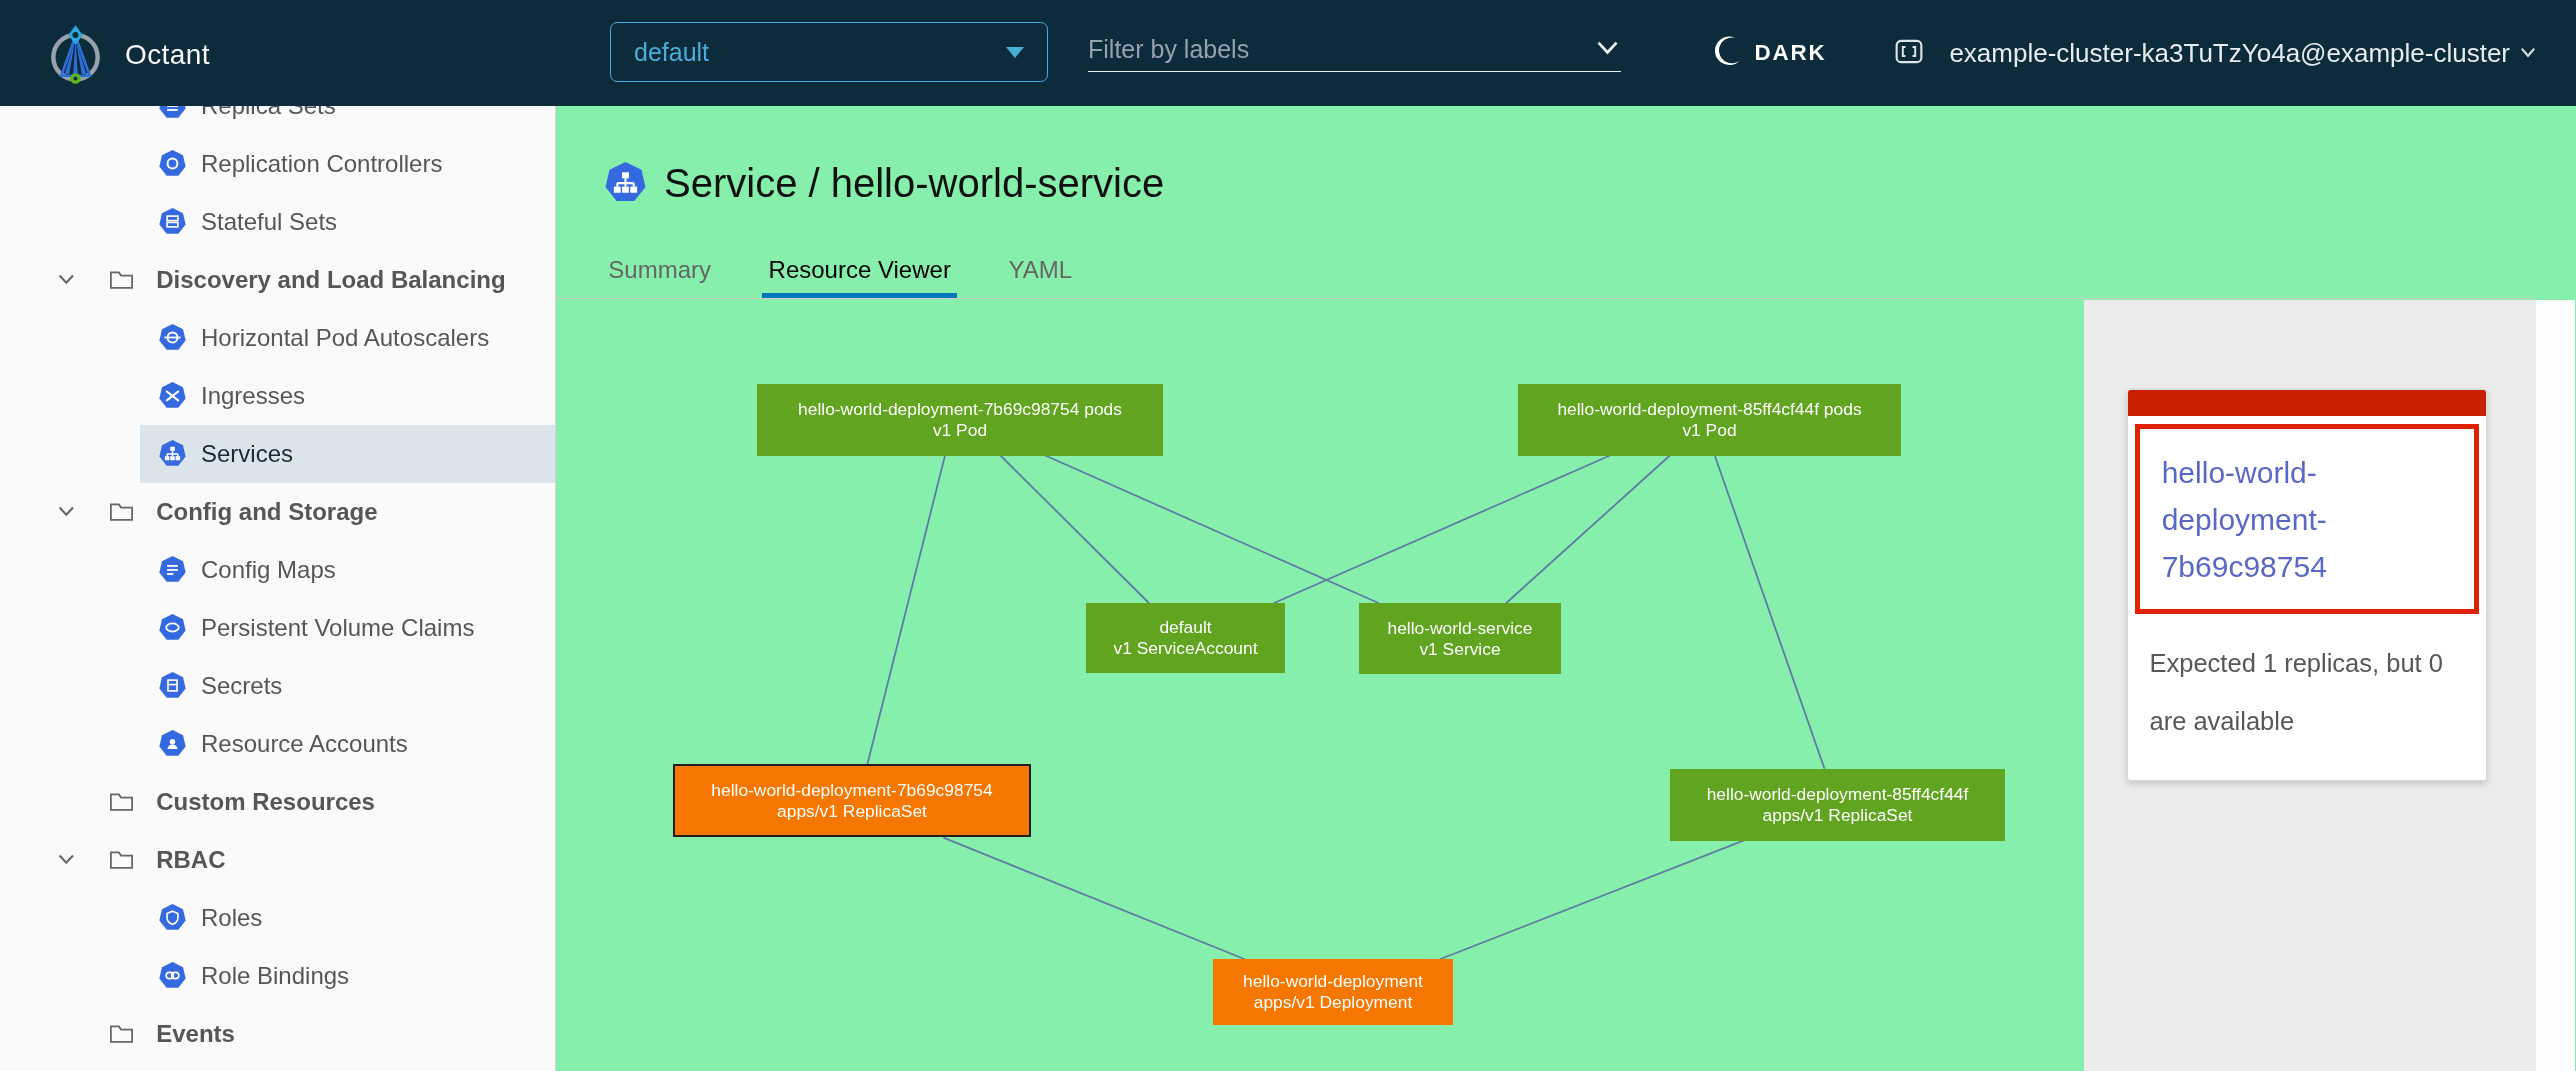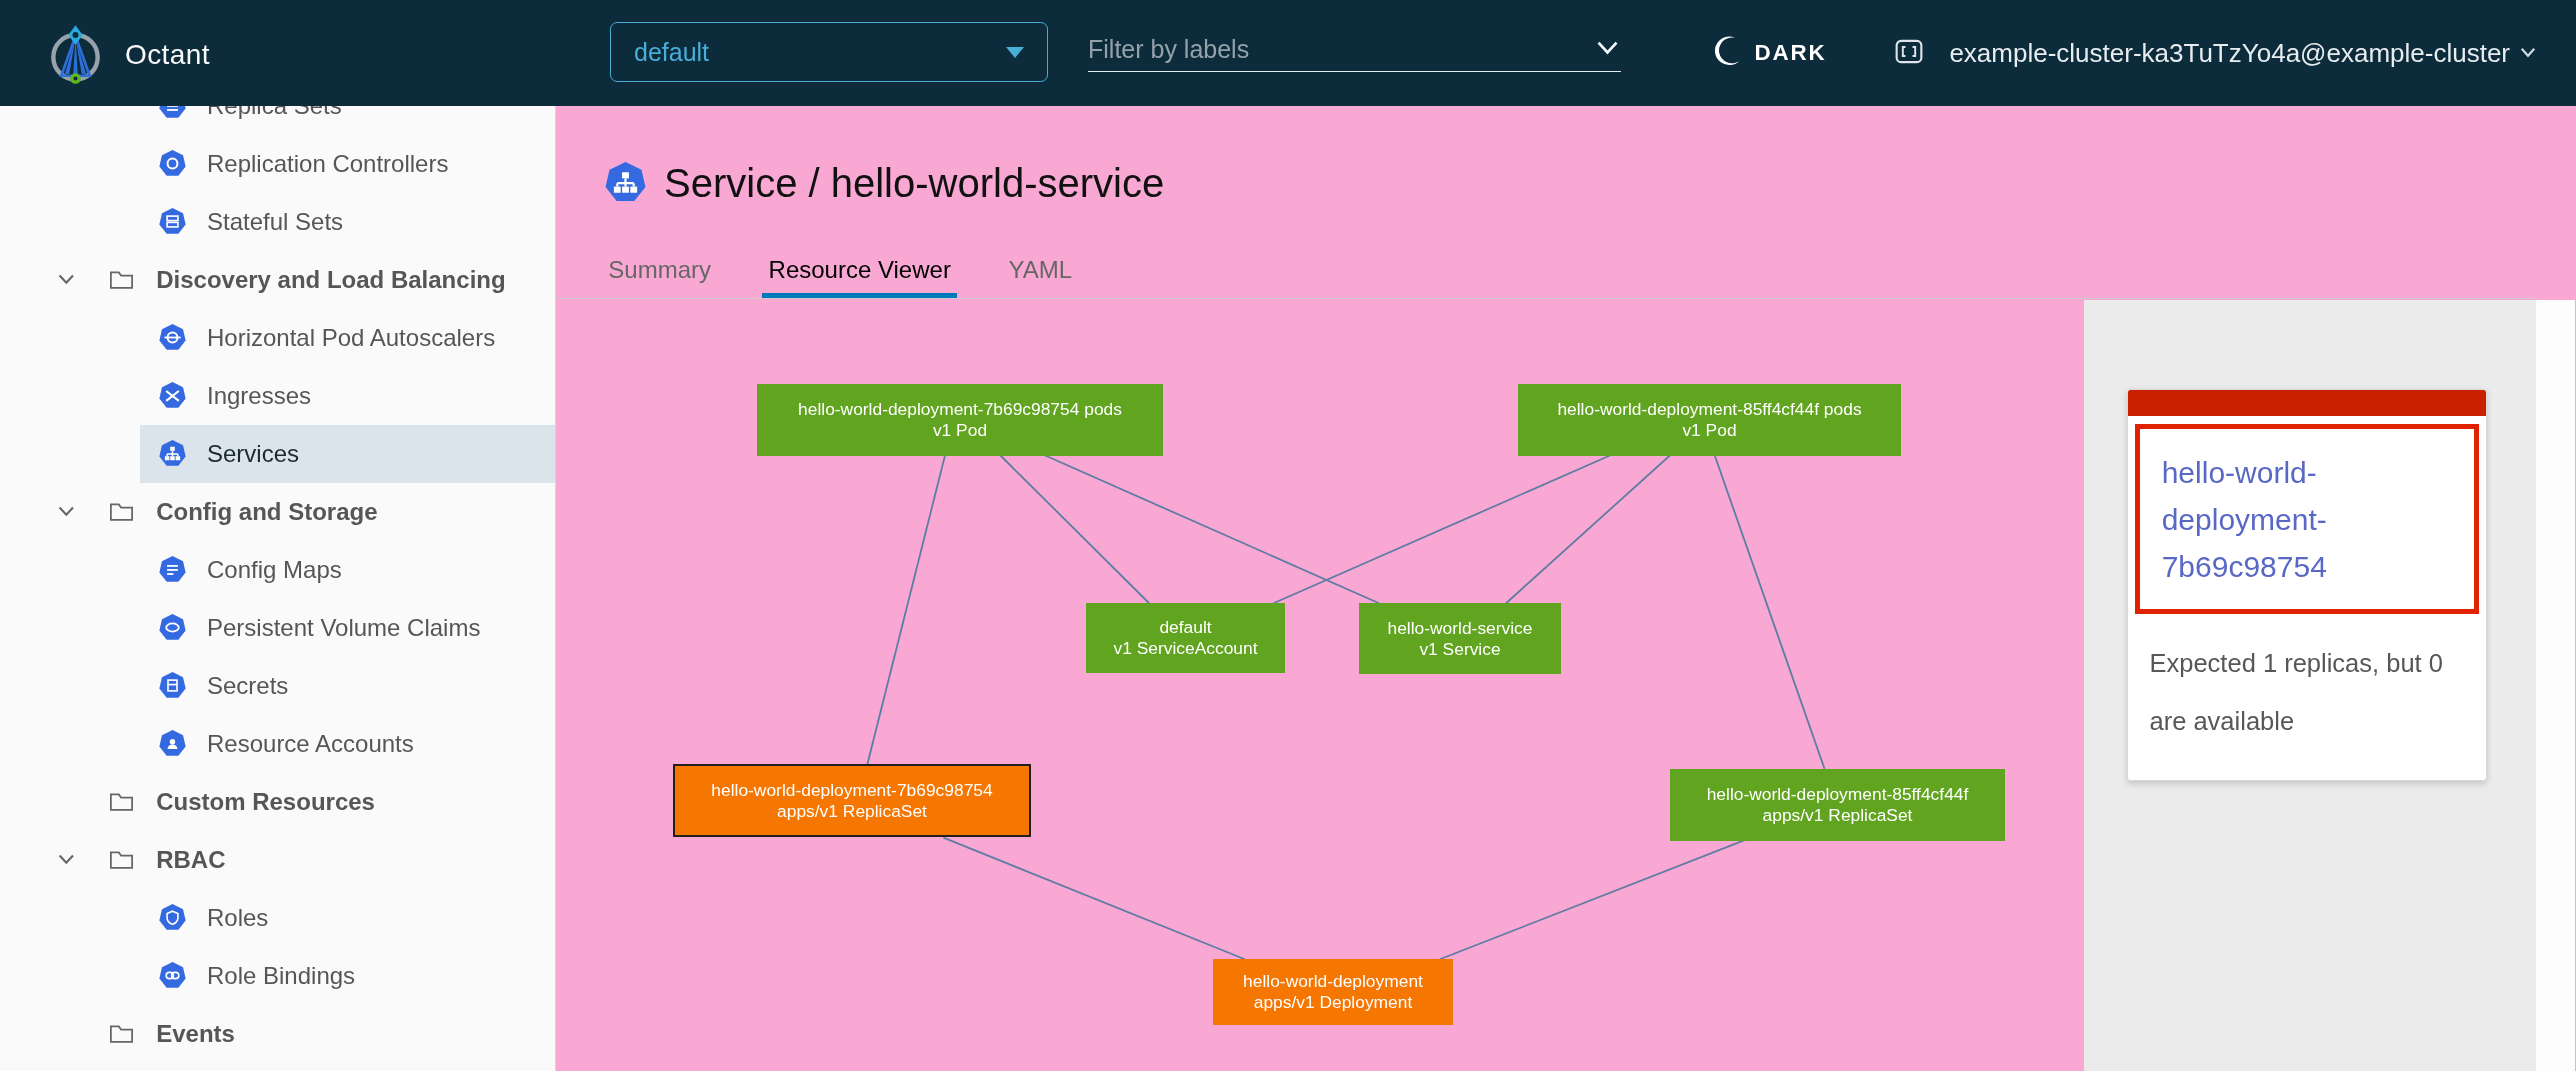--- a/index.html
+++ b/index.html
@@ -33,27 +33,27 @@
   .nav { margin-top:-29.5px; }
   .nav-row { height:58px; display:flex; align-items:center; position:relative; cursor:pointer; }
   .nav-row .lbl { font-size:24px; color:#565656; position:relative; z-index:1; }
   .nav-row.group { padding-left:56px; }
   .nav-row.group .lbl { font-weight:700; }
   .nav-row.child { padding-left:159px; }
   .chev-slot { width:32px; display:flex; align-items:center; }
   .folder-slot { margin-left:19.7px; width:27px; display:flex; align-items:center; }
   .group .lbl { margin-left:21.5px; }
   .hept { width:27px; height:27px; display:inline-flex; }
-  .child .lbl { margin-left:21px; }
+  .child .lbl { margin-left:15px; }
   .nav-row.selected::before { content:""; position:absolute; left:140px; right:0; top:0; bottom:0;
     background:#dbe4ea; }
   .nav-row.selected .lbl { color:#1b2a32; }
 
   
-  .content { position:absolute; left:556px; top:106px; width:2020px; height:966px; background:#f9a8d4; }
+  .content { position:absolute; left:556px; top:106px; width:2020px; height:966px; background:#86efac; }
   .page-title-row { position:absolute; left:49px; top:55px; display:flex; align-items:center; }
   .page-title { margin-left:18px; font-size:40px; font-weight:300; color:#111; }
   .tabs { position:absolute; left:0; top:141px; width:1980px; height:52px;
     border-bottom:0.9px solid #cccccc; display:flex; padding-left:46px; }
   .tab { display:flex; align-items:center; padding:0 6.3px; margin-right:45px;
     font-size:24px; color:#666; border-bottom:5.4px solid transparent; cursor:pointer; }
   .tab.active { color:#000; font-weight:500; border-bottom-color:#0079ba; }
 
   
   .graph { position:absolute; left:0; top:194px; width:1528px; height:772px; }

